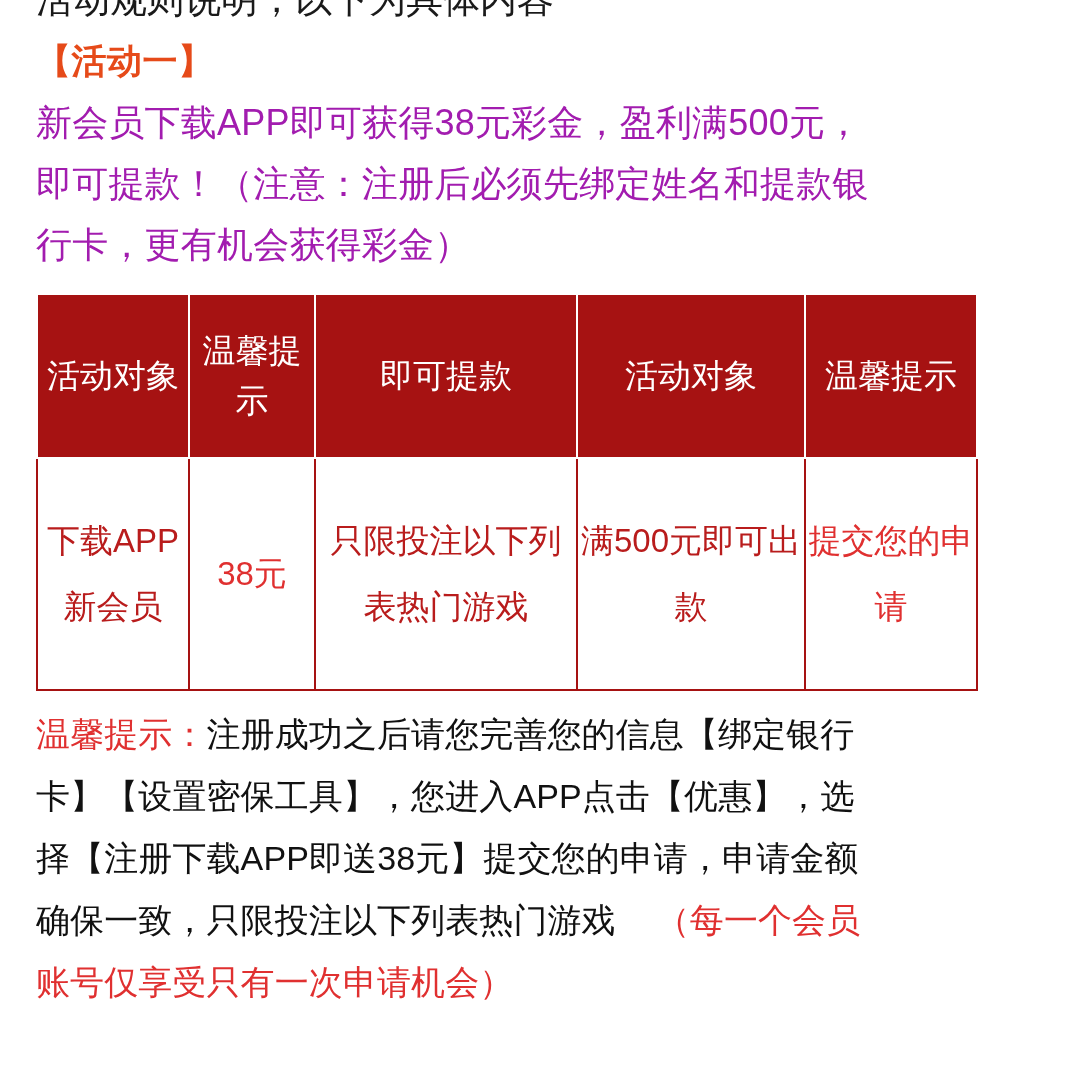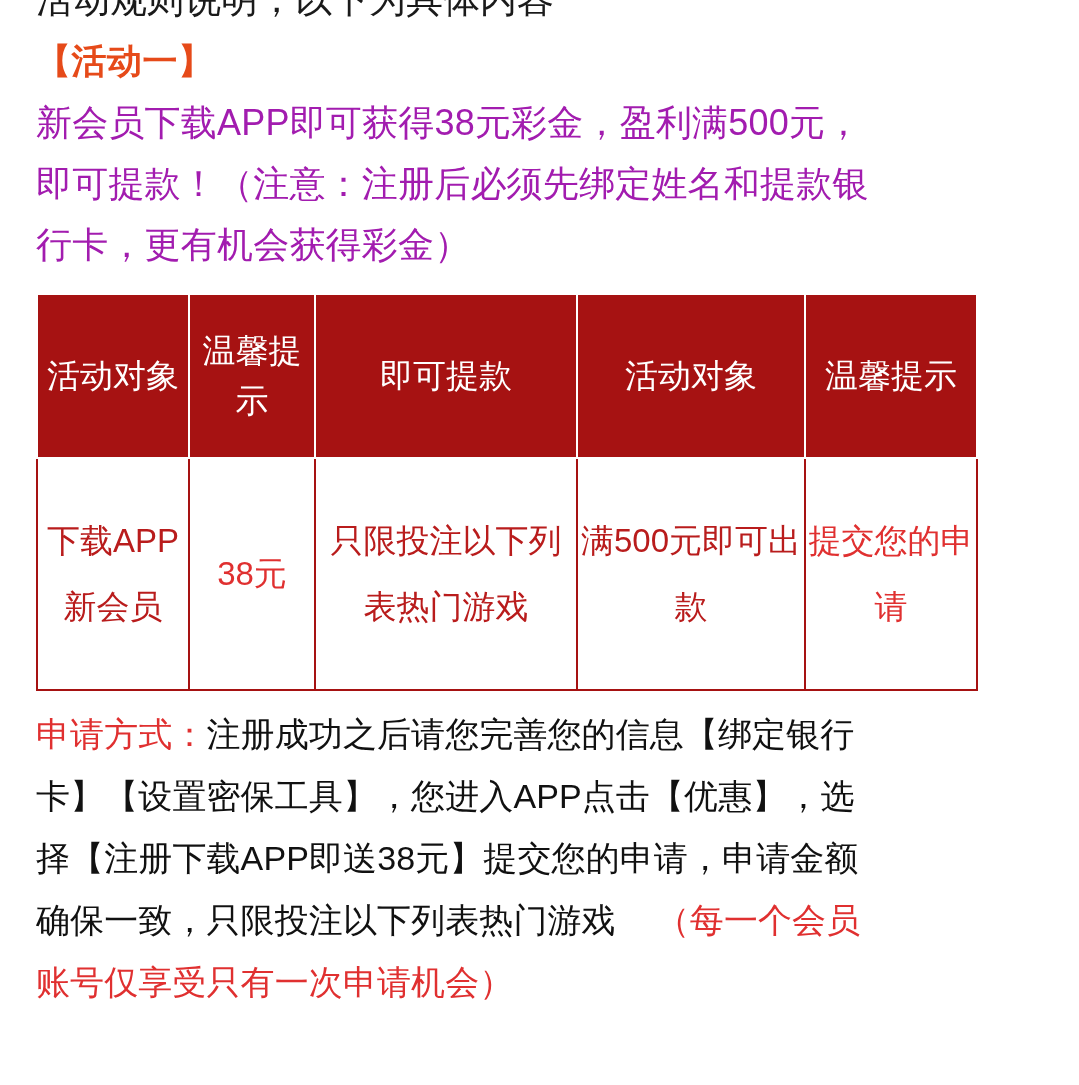--- a/index.html
+++ b/index.html
@@ -131,16 +131,16 @@
         <td>下载APP新会员</td>
         <td class="red-text">38元</td>
         <td>只限投注以下列表热门游戏</td>
         <td>满500元即可出款</td>
         <td class="red-text">提交您的申请</td>
       </tr>
     </tbody>
   </table>
 
   <div class="notice">
-    <span class="tag">申请方式：</span><span>注册成功之后请您完善您的信息【绑定银行卡】【设置密保工具】，您进入APP点击【优惠】，选择【注册下载APP即送38元】提交您的申请，申请金额确保一致，只限投注以下列表热门游戏</span><span class="warn">（每一个会员账号仅享受只有一次申请机会）</span>
+    <span class="tag">温馨提示：</span><span>注册成功之后请您完善您的信息【绑定银行卡】【设置密保工具】，您进入APP点击【优惠】，选择【注册下载APP即送38元】提交您的申请，申请金额确保一致，只限投注以下列表热门游戏</span><span class="warn">（每一个会员账号仅享受只有一次申请机会）</span>
   </div>
 
 </div>
 
 </body></html>

